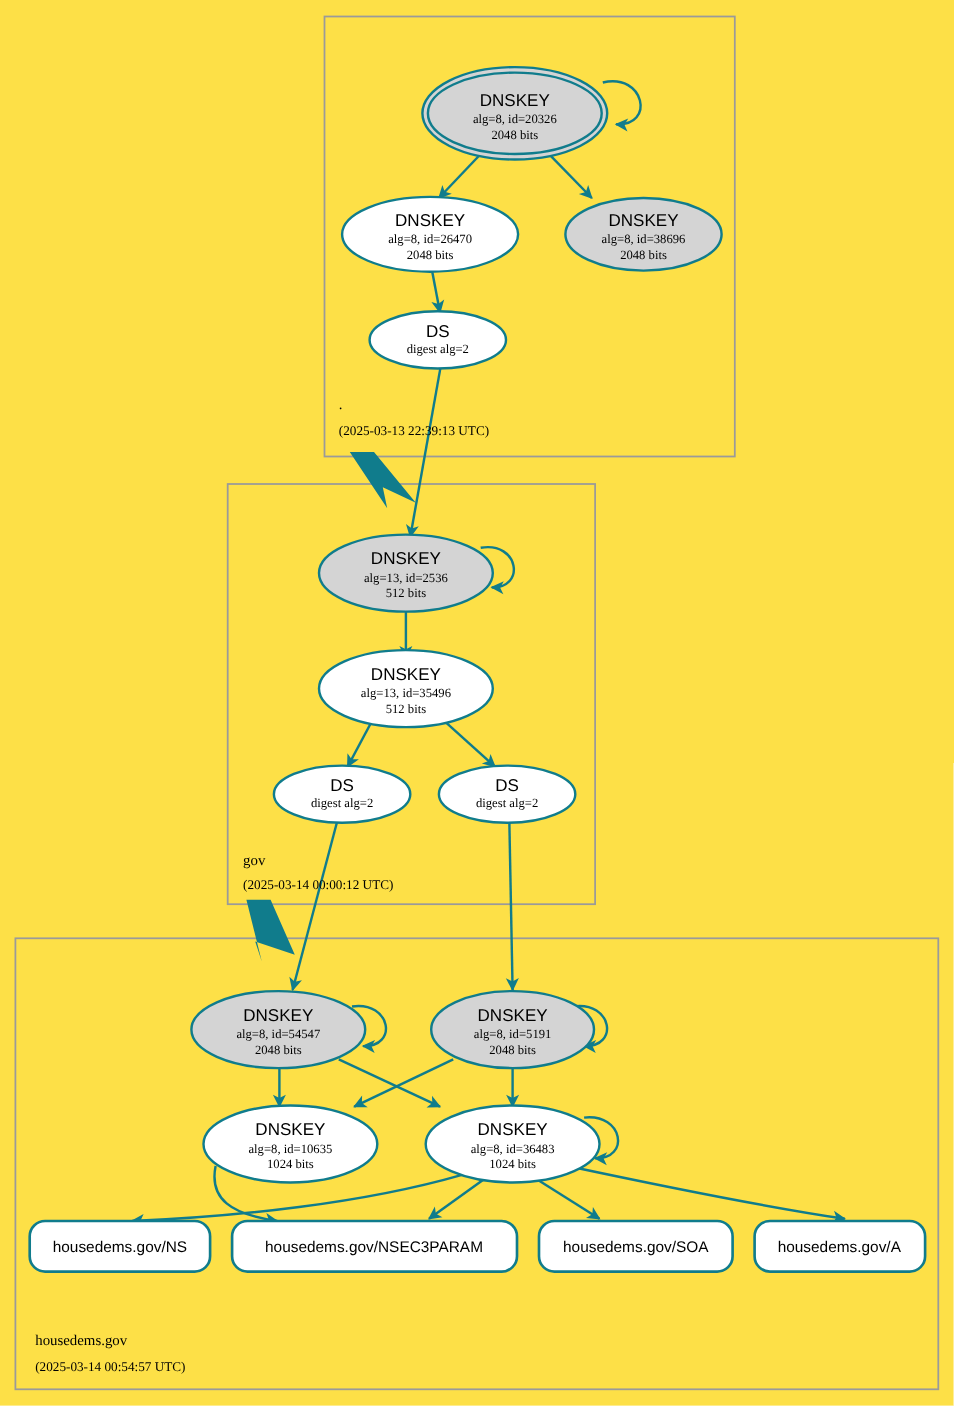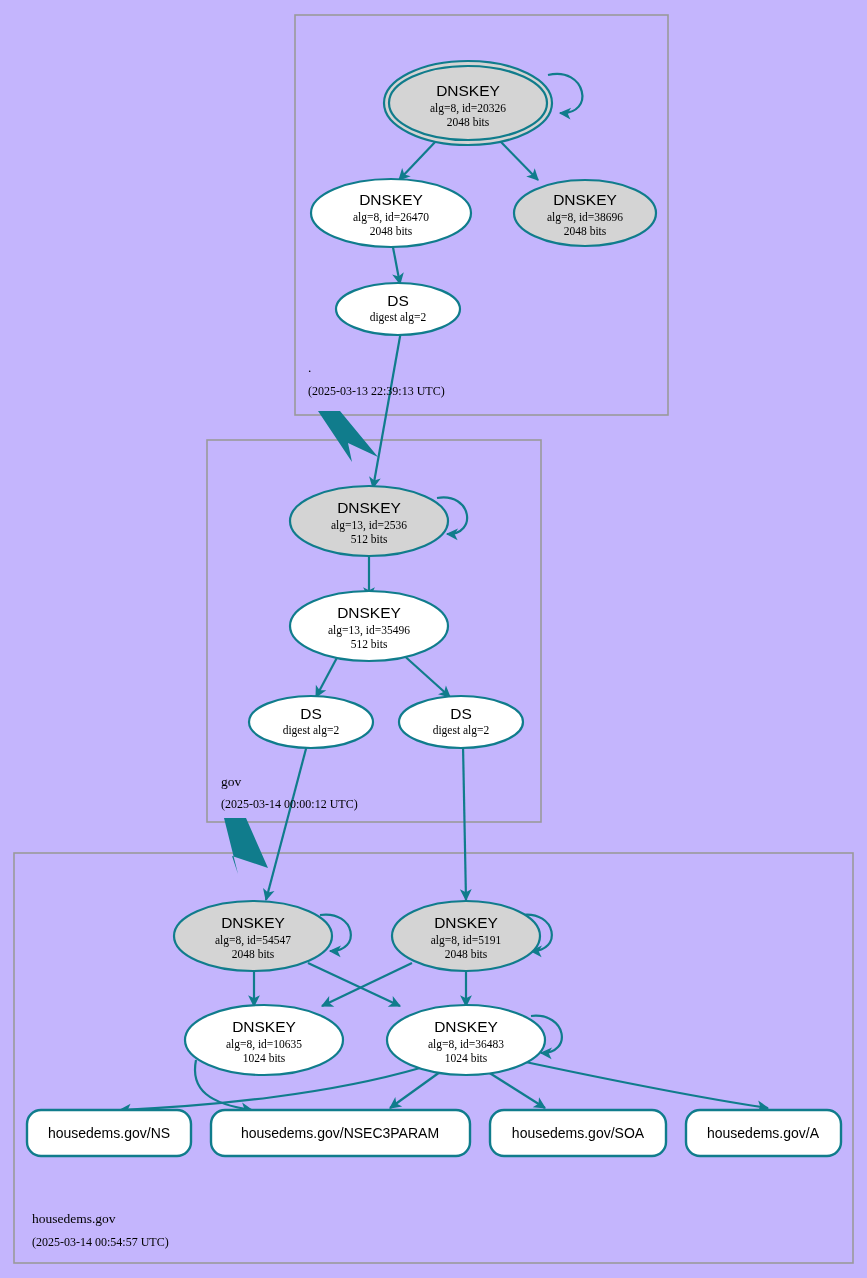--- a/index.html
+++ b/index.html
@@ -7,21 +7,21 @@
     margin: 0;
     padding: 0;
     background: #ffffff;
     font-family: "Liberation Sans", sans-serif;
   }
   #stage {
     position: relative;
     width: 867px;
     height: 1278px;
     overflow: hidden;
-    background: #c4b5fd;
+    background: #fde047;
   }
   #graph {
     position: absolute;
     left: 0;
     top: 0;
     width: 867px;
     height: 1278px;
   }
   .zone-box {
     fill: none;

